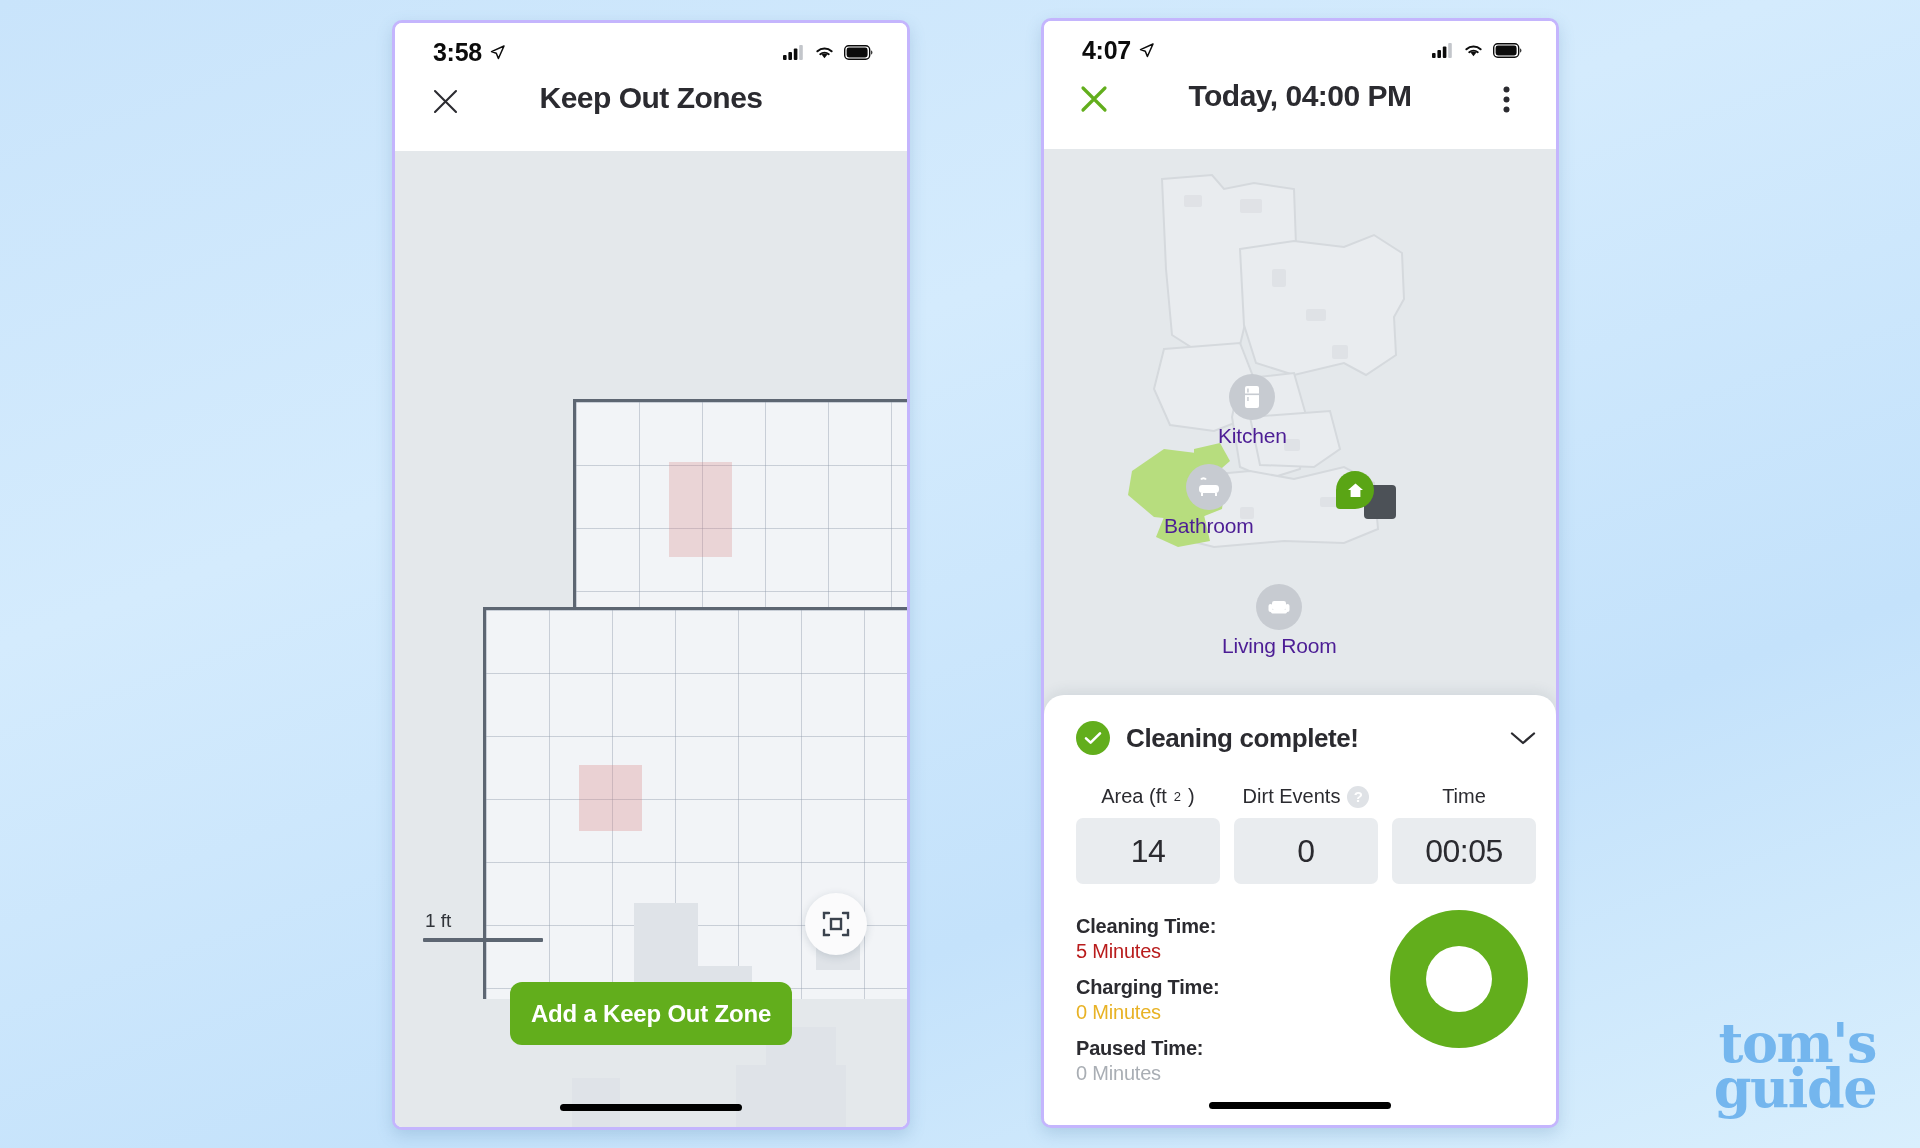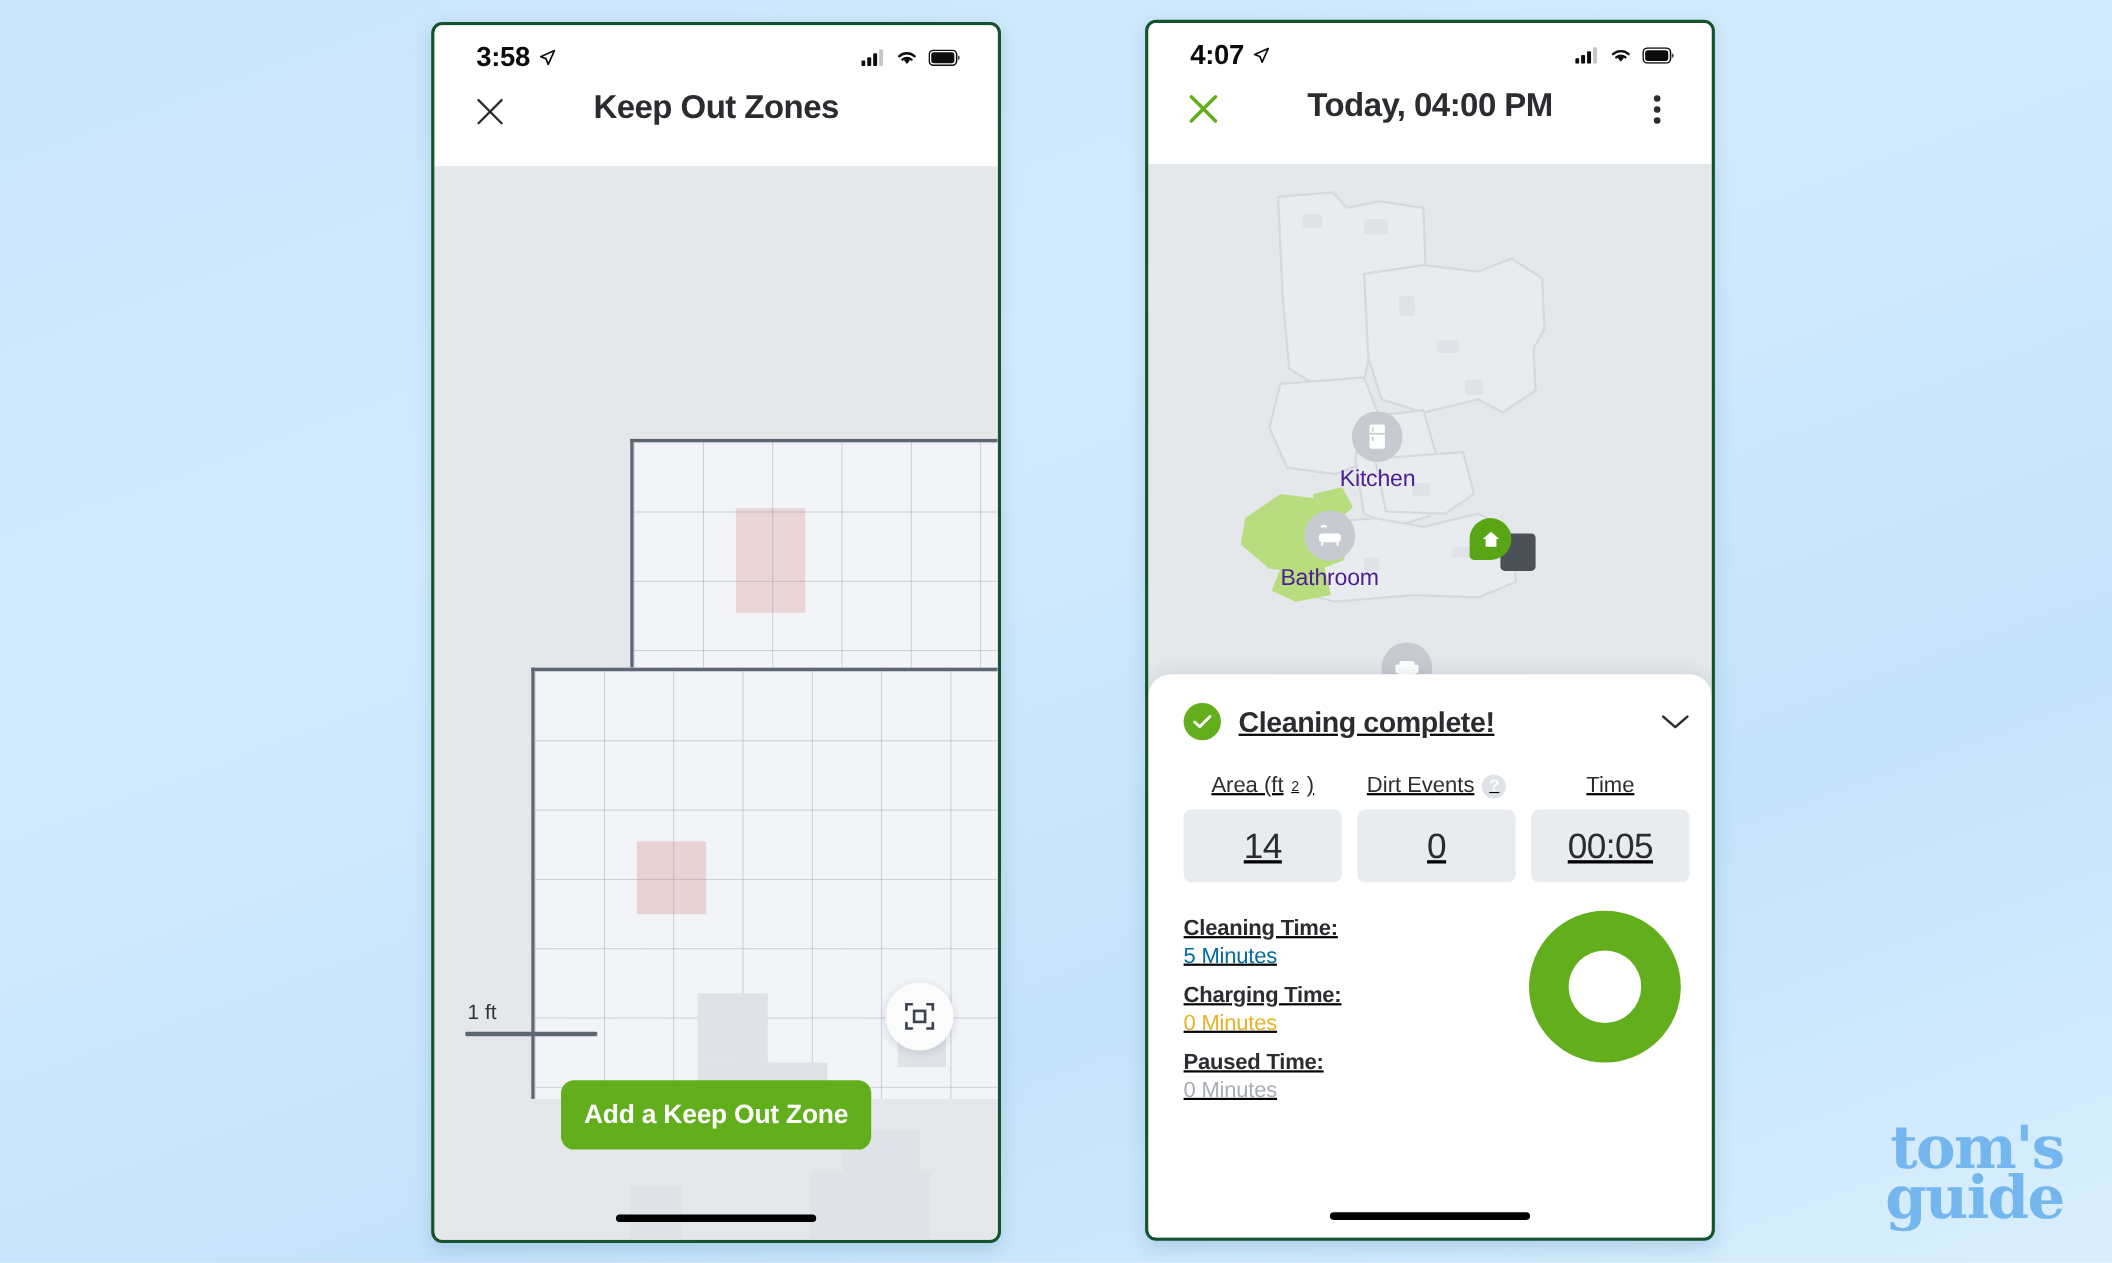--- a/index.html
+++ b/index.html
@@ -10,21 +10,21 @@
     overflow: hidden;
     font-family: "Liberation Sans", sans-serif;
     background: linear-gradient(160deg, #c9e4fb 0%, #d4ebfd 35%, #c4e2fb 70%, #d9effd 100%);
     position: relative;
   }
 
   
   .phone {
     position: absolute;
     background: #ffffff;
-    border: 3px solid #14532d;
+    border: 3px solid #c4b5fd;
     border-radius: 10px;
     overflow: hidden;
     box-shadow: 0 6px 16px rgba(70,120,160,0.22);
     display: flex;
     flex-direction: column;
   }
   #phone-left  { left: 392px; top: 20px;  width: 518px; height: 1110px; }
   #phone-right { left: 1018px; top: 18px; width: 518px; height: 1110px; margin-left: 23px; }
 
   
@@ -239,26 +239,25 @@
     width: 38px; height: 38px;
     border-radius: 50% 50% 50% 4px;
     background: #5aa515;
     display: flex; align-items: center; justify-content: center;
   }
 
   
   .report-card {
     position: absolute;
     left: 0; right: 0; bottom: 0;
-    height: 512px;
+    height: 430px;
     background: #ffffff;
     border-radius: 20px 20px 0 0;
     padding: 26px 20px 0 32px;
     box-shadow: 0 -3px 14px rgba(40,60,80,0.10);
-    text-decoration: underline;
   }
   .card-head {
     display: flex;
     align-items: center;
     gap: 16px;
     margin-bottom: 30px;
   }
   .check-badge {
     width: 34px; height: 34px;
     border-radius: 50%;
@@ -317,21 +316,21 @@
     font-weight: bold;
     color: #2b2b30;
     letter-spacing: -0.2px;
     line-height: 1.25;
   }
   .time-val {
     font-size: 20px;
     letter-spacing: -0.2px;
     line-height: 1.25;
   }
-  .v-green { color: #0369a1; }
+  .v-green { color: #b91c1c; }
   .v-amber { color: #e8b225; }
   .v-gray  { color: #a9aeb4; }
 
   .donut {
     width: 138px; height: 138px;
     border-radius: 50%;
     background: #62ae1c;
     display: flex; align-items: center; justify-content: center;
     flex: 0 0 138px;
     margin-right: 8px;

